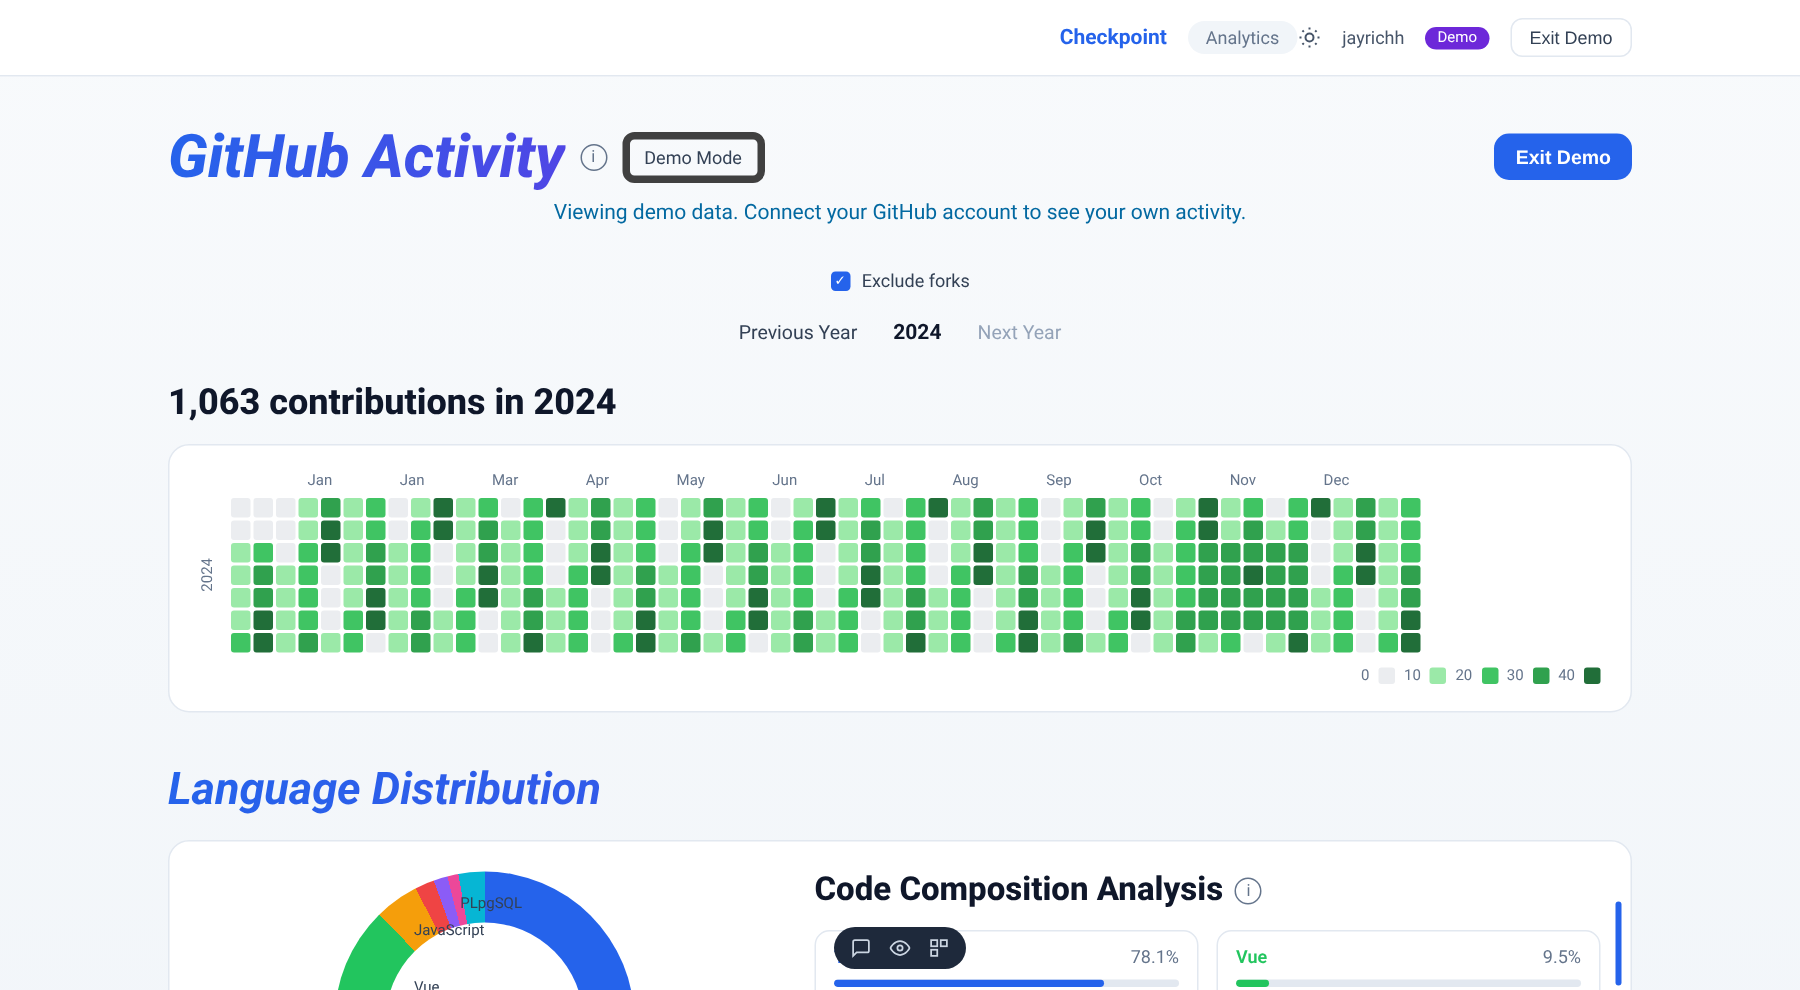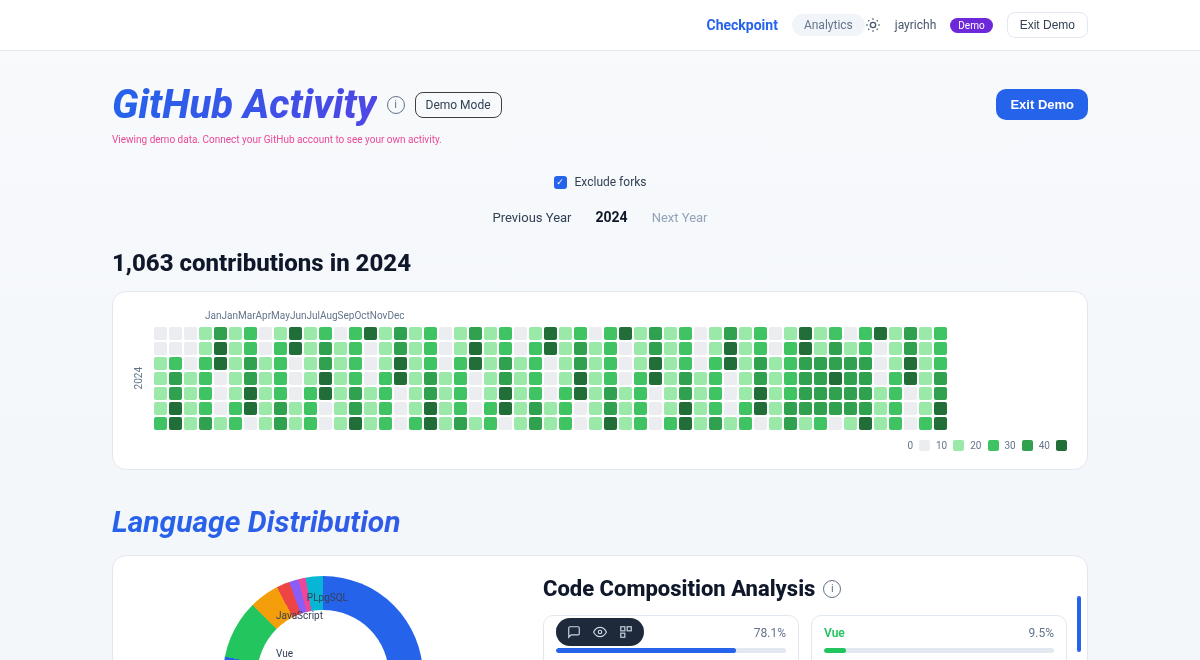--- a/index.html
+++ b/index.html
@@ -11,33 +11,33 @@
 .header-right { display: flex; align-items: center; gap: 14px; font-size: 12px; }
 .sun-icon { width: 16px; height: 16px; color: #475569; }
 .username { color: #475569; }
 .demo-pill { background: #6d28d9; color: #fff; font-size: 10px; padding: 2px 8px; border-radius: 10px; }
 .exit-demo-top { background: #fff; border: 1px solid #e2e8f0; padding: 5px 12px; border-radius: 8px; font-size: 12px; color: #334155; cursor: pointer; }
 .container { padding: 30px 112px 40px; }
 .title-row { display: flex; align-items: center; justify-content: space-between; }
 .title-left { display: flex; align-items: center; gap: 10px; }
 h1.page-title { font-size: 40px; font-weight: 800; background: linear-gradient(90deg, #2563eb, #4f46e5); -webkit-background-clip: text; background-clip: text; color: transparent; font-style: italic; }
 .info-icon { width: 18px; height: 18px; border: 1.5px solid #64748b; border-radius: 50%; display: flex; align-items: center; justify-content: center; font-size: 11px; color: #64748b; }
-.demo-mode-badge { border: 1px solid #404040; padding: 5px 10px; border-radius: 8px; font-size: 12px; color: #334155; }
+.demo-mode-badge { border: 5px solid #404040; padding: 5px 10px; border-radius: 8px; font-size: 12px; color: #334155; }
 .exit-demo-btn { background: #2563eb; color: #fff; border: none; padding: 8px 14px; border-radius: 10px; font-size: 13px; font-weight: 600; cursor: pointer; }
-.subtitle { color: #ec4899; font-size: 10px; margin-top: 6px; }
+.subtitle { color: #0369a1; font-size: 14px; margin-top: 6px; text-align: center; }
 .controls { display: flex; flex-direction: column; align-items: center; margin-top: 30px; gap: 20px; }
 .checkbox-row { display: flex; align-items: center; gap: 8px; font-size: 12px; color: #334155; }
 .checkbox { width: 13px; height: 13px; background: #2563eb; border-radius: 3px; display: flex; align-items: center; justify-content: center; color: #fff; font-size: 9px; }
 .year-nav { display: flex; align-items: center; gap: 24px; font-size: 13px; }
 .prev-year { color: #334155; cursor: pointer; }
 .current-year { font-weight: 700; color: #0f172a; font-size: 14px; }
 .next-year { color: #94a3b8; }
 .contrib-title { font-size: 24px; font-weight: 800; color: #0f172a; margin-top: 24px; }
 .calendar-card { background: #fff; border: 1px solid #e2e8f0; border-radius: 14px; padding: 18px 20px; margin-top: 14px; }
-.months-row { display: flex; margin-left: 72px; font-size: 10px; color: #64748b; margin-bottom: 6px; }
+.months-row { display: flex; margin-left: 72px; gap: 45px; font-size: 10px; color: #64748b; margin-bottom: 6px; }
 .calendar-body { display: flex; align-items: center; gap: 10px; }
 .year-label { writing-mode: vertical-rl; transform: rotate(180deg); font-size: 10px; color: #64748b; }
 .grid { display: grid; grid-template-rows: repeat(7, 13px); grid-auto-flow: column; grid-auto-columns: 13px; gap: 2px; }
 .cell { width: 13px; height: 13px; border-radius: 2px; background: #ebedf0; }
 .c1 { background: #9be9a8; }
 .c2 { background: #40c463; }
 .c3 { background: #30a14e; }
 .c4 { background: #216e39; }
 .legend { display: flex; justify-content: flex-end; align-items: center; gap: 6px; margin-top: 10px; font-size: 10px; color: #64748b; }
 .legend-cell { width: 11px; height: 11px; border-radius: 2px; }

